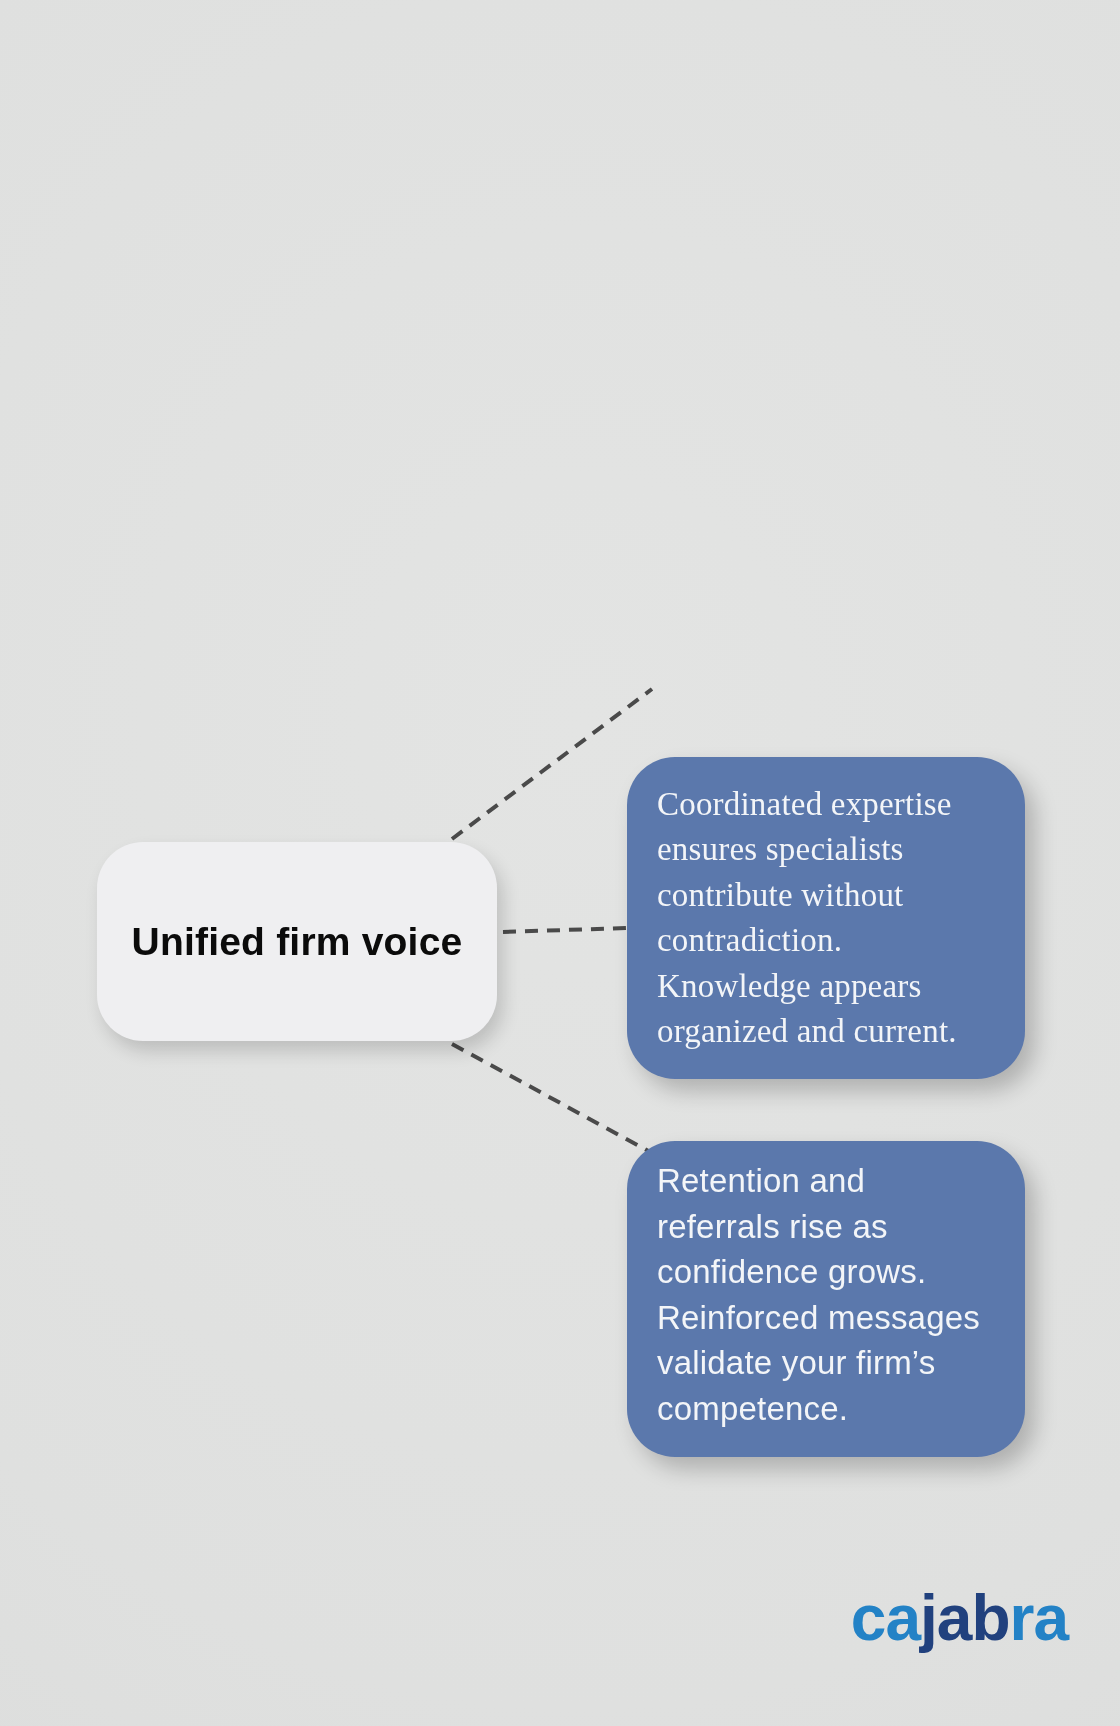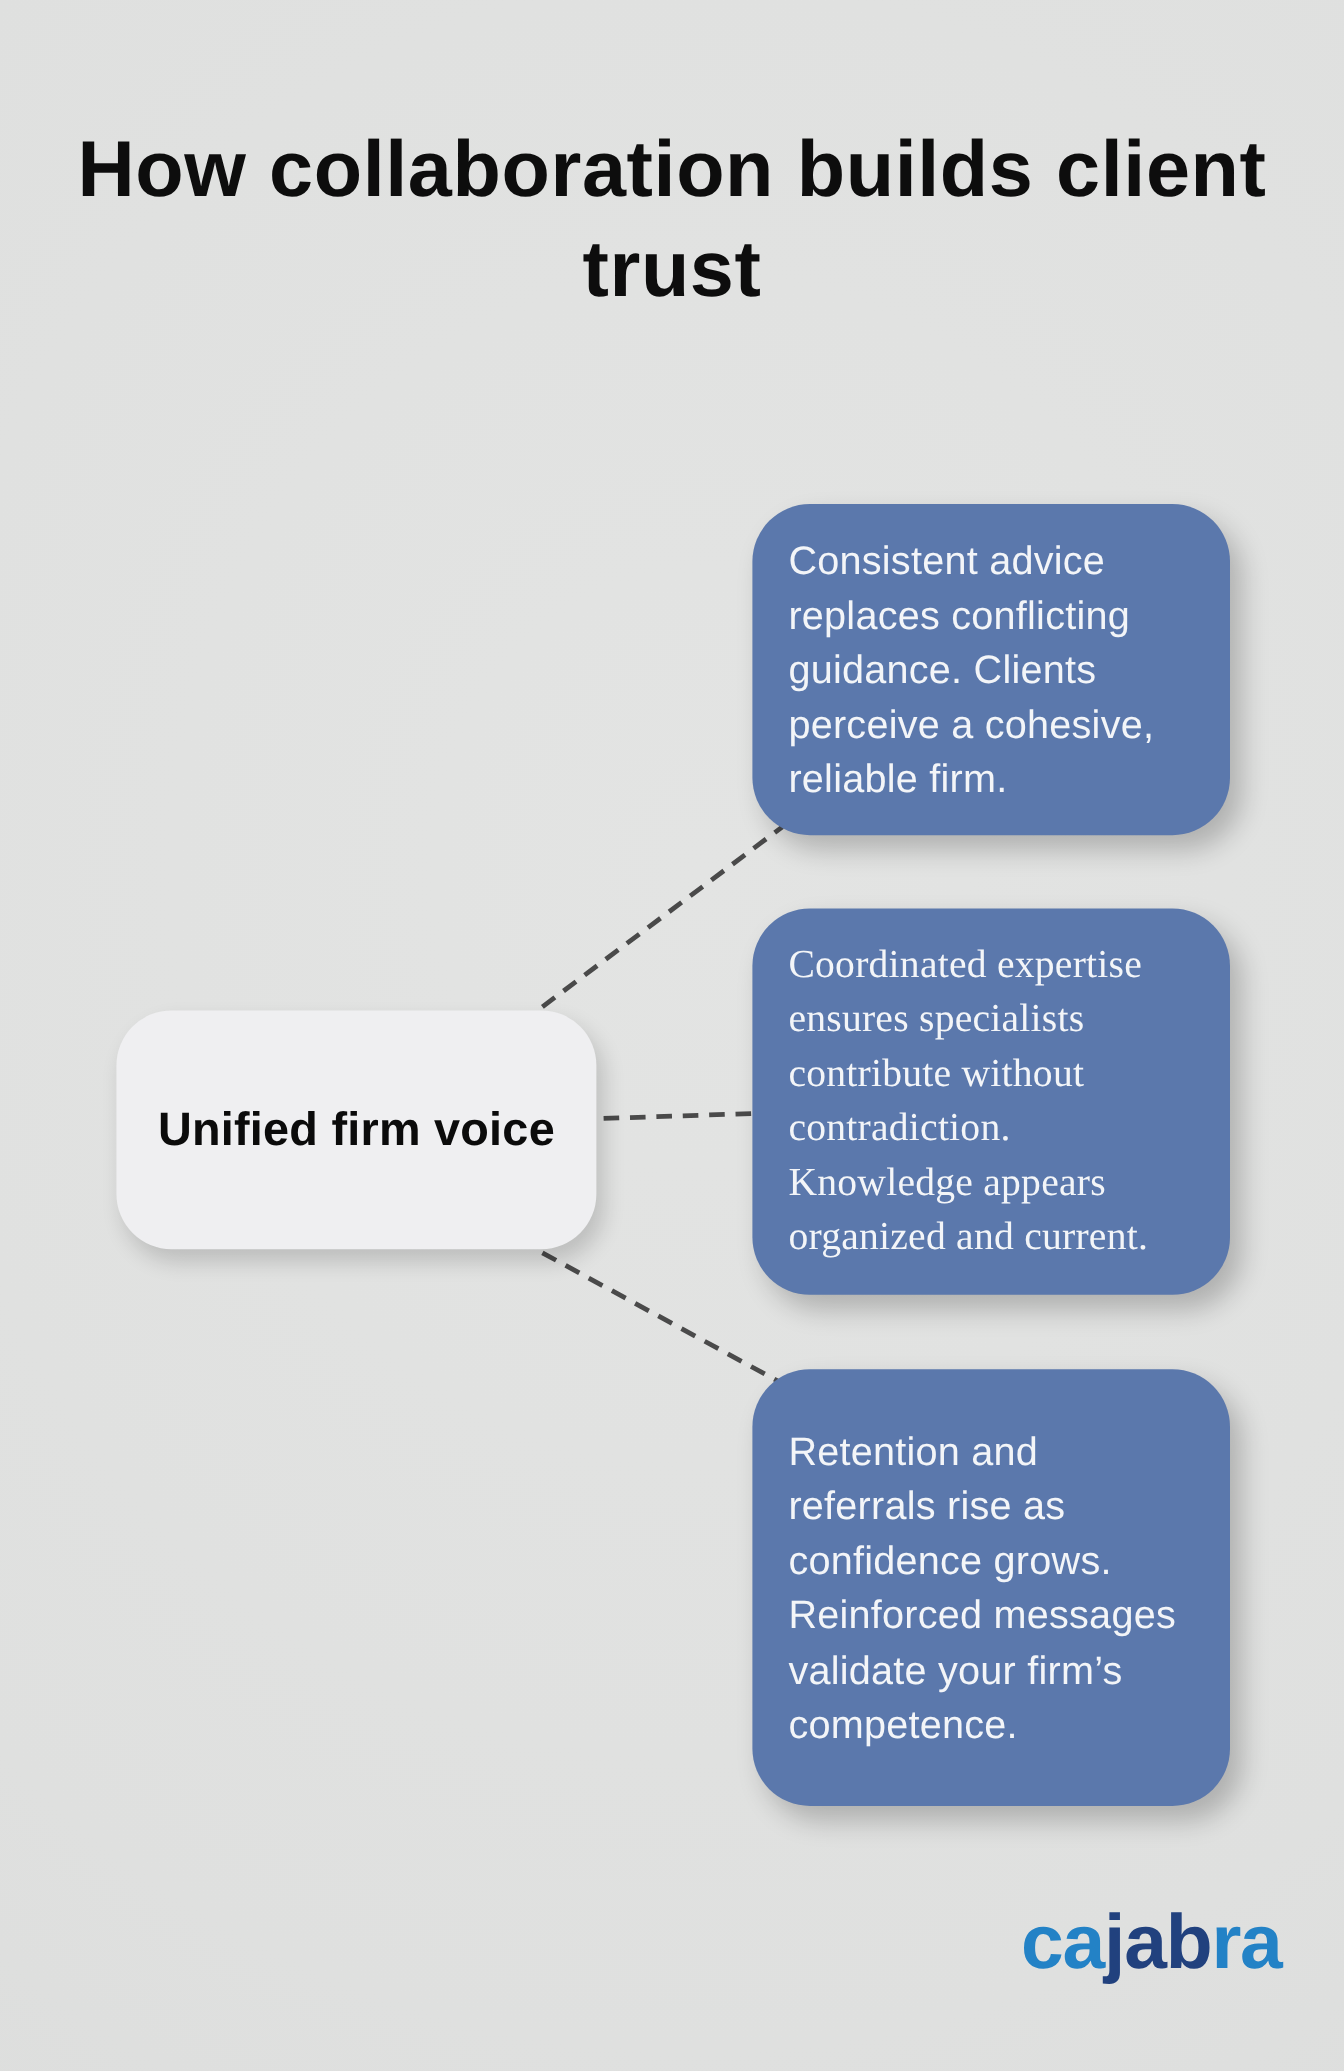--- a/index.html
+++ b/index.html
@@ -69,21 +69,21 @@
     background: #5b78ac;
     border-radius: 48px;
     box-shadow: 10px 12px 22px rgba(0, 0, 0, 0.22);
     display: flex;
     align-items: center;
     box-sizing: border-box;
     padding: 26px 30px;
   }
   .card-1 { top: 420px; height: 276px; }
   .card-2 { top: 757px; height: 322px; font-family: Liberation Serif, serif; }
-  .card-3 { top: 1141px; height: 364px; }
+  .card-3 { top: 1141px; height: 316px; align-items: flex-end; }
   .card p {
     margin: 0;
     font-size: 33px;
     line-height: 45.5px;
     color: #f3f5f8;
     white-space: pre-line;
     letter-spacing: 0.2px;
   }
   .logo {
     position: absolute;
@@ -95,40 +95,31 @@
     line-height: 1;
   }
   .logo .lb { color: #2382c6; text-align: right; }
   .logo .nv { color: #21417e; }
 </style>
 </head>
 <body>
 
 <div class="canvas">
 
-  <h1 class="title">How collaboration builds client
-trust</h1>
 
   <svg class="connectors" viewBox="0 0 1120 1726" xmlns="http://www.w3.org/2000/svg">
     <line class="conn" x1="452" y1="839" x2="652" y2="689"></line>
     <line class="conn" x1="503" y1="932" x2="626" y2="928"></line>
     <line class="conn" x1="452" y1="1044" x2="652" y2="1153"></line>
   </svg>
 
   <div class="center-node">
     <span>Unified firm voice</span>
   </div>
 
-  <div class="card card-1">
-    <p>Consistent advice
-replaces conflicting
-guidance. Clients
-perceive a cohesive,
-reliable firm.</p>
-  </div>
 
   <div class="card card-2">
     <p>Coordinated expertise
 ensures specialists
 contribute without
 contradiction.
 Knowledge appears
 organized and current.</p>
   </div>
 

